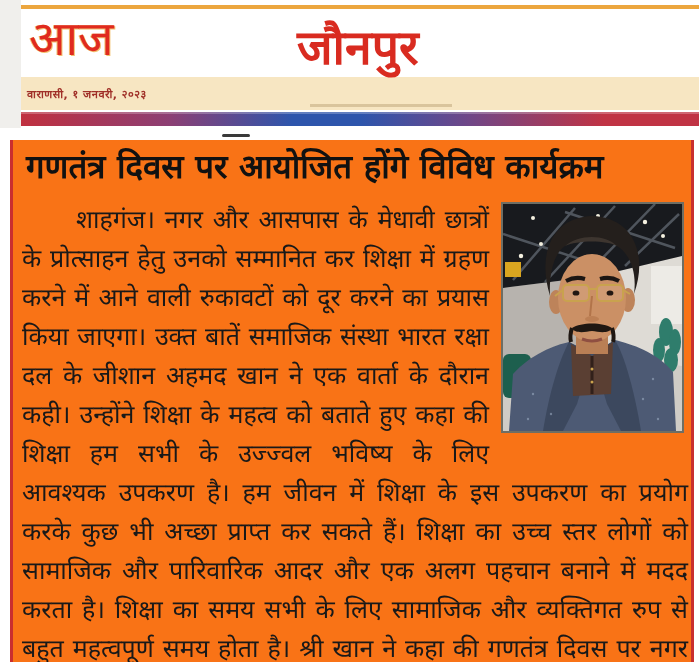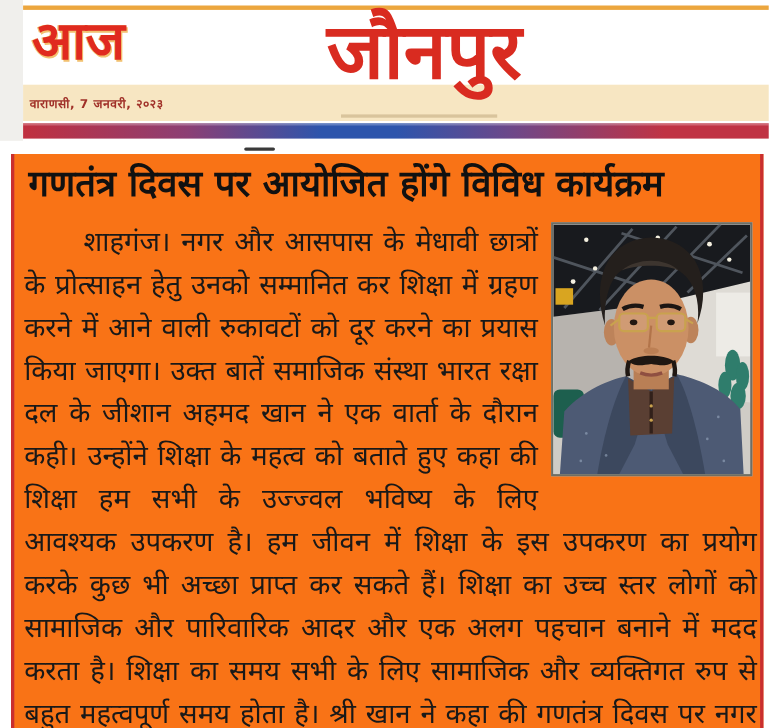--- a/index.html
+++ b/index.html
@@ -19,28 +19,28 @@
   .top-rule{
     position:absolute;left:0;right:0;top:5px;height:4px;
     background:var(--orange-rule,#eca63e);
   }
   .cream-band{
     position:absolute;left:0;right:0;top:77px;height:33px;
     background:var(--cream-band,#f7e6c2);
   }
   .aaj-logo{
     position:absolute;left:8px;top:10px;
-    font-size:48px;line-height:56px;font-weight:bold;
+    font-size:48px;line-height:56px;font-weight:normal;
     color:var(--logo-red,#e02a1f);
     text-shadow:1px 1px 0 #f2c170, -1px 0 0 #f2c170;
     z-index:3;
   }
   .edition-title{
     position:absolute;left:276px;top:14px;
-    font-size:70px;line-height:66px;font-weight:bold;
+    font-size:48px;line-height:66px;font-weight:bold;
     color:var(--edition-red,#d92b20);
     z-index:3;
   }
   .edition-underline{
     position:absolute;left:289px;top:104px;width:142px;height:3px;
     background:#d9c49c;z-index:2;
   }
   .dateline{
     position:absolute;left:6px;top:86px;
     font-size:11px;font-weight:bold;letter-spacing:0.5px;
@@ -104,21 +104,21 @@
 <div class="page">
 
   <div class="left-strip"></div>
 
   <div class="masthead">
     <div class="top-rule"></div>
     <div class="cream-band"></div>
     <div class="aaj-logo">आज</div>
     <div class="edition-underline"></div>
     <div class="edition-title">जौनपुर</div>
-    <div class="dateline">वाराणसी, 7 जनवरी, २०२३</div>
+    <div class="dateline">वाराणसी, १ जनवरी, २०२३</div>
     <div class="gradient-bar"></div>
   </div>
 
   <div class="stray-mark"></div>
 
   <div class="article-box">
     <h1 class="headline">गणतंत्र दिवस पर आयोजित होंगे विविध कार्यक्रम</h1>
 
     <div class="body-area">
       <div class="photo-frame">

